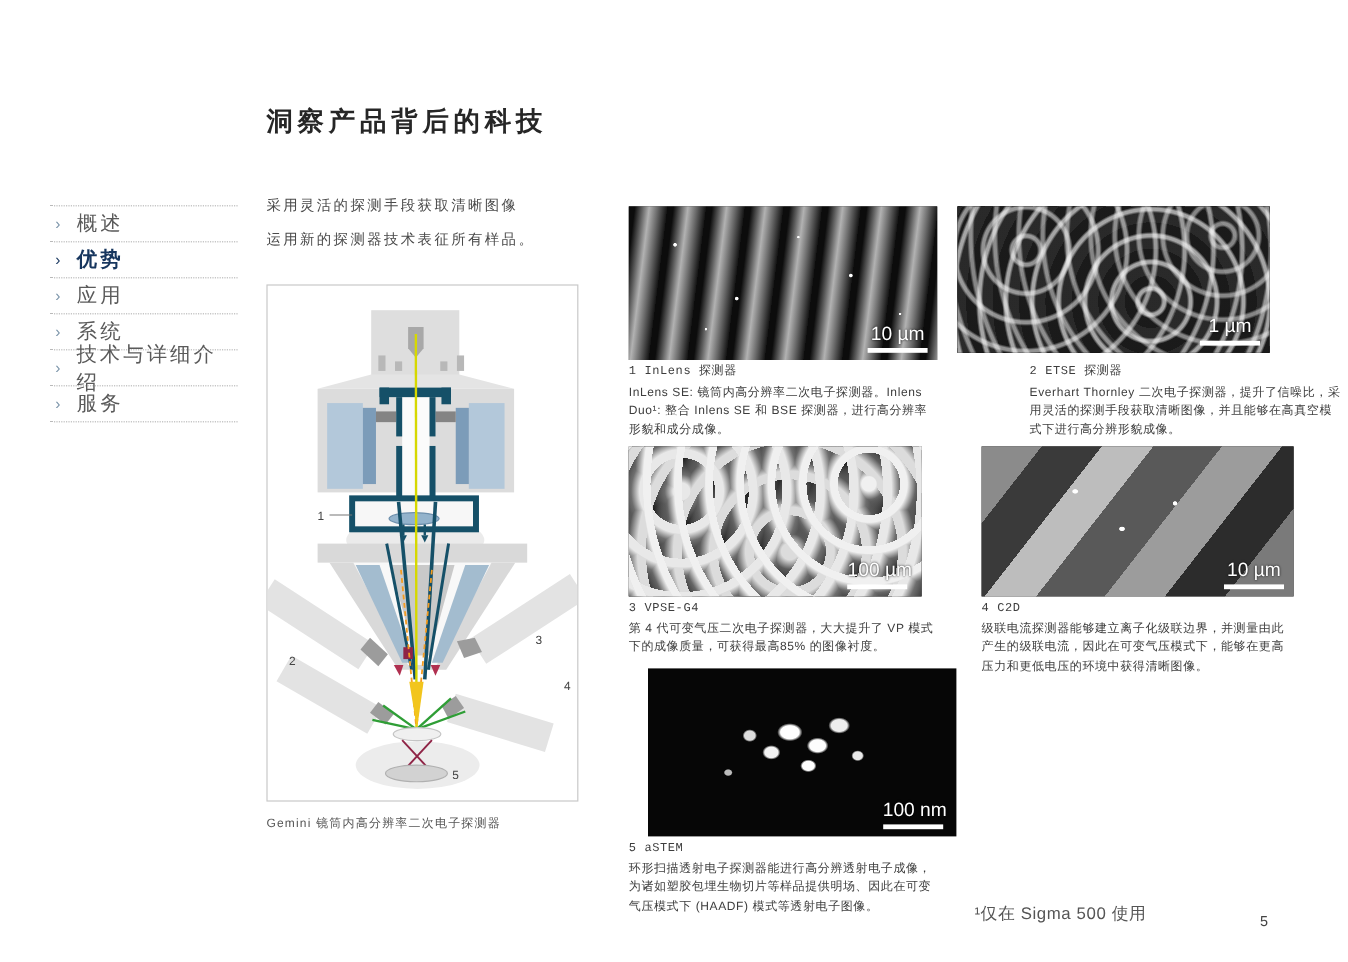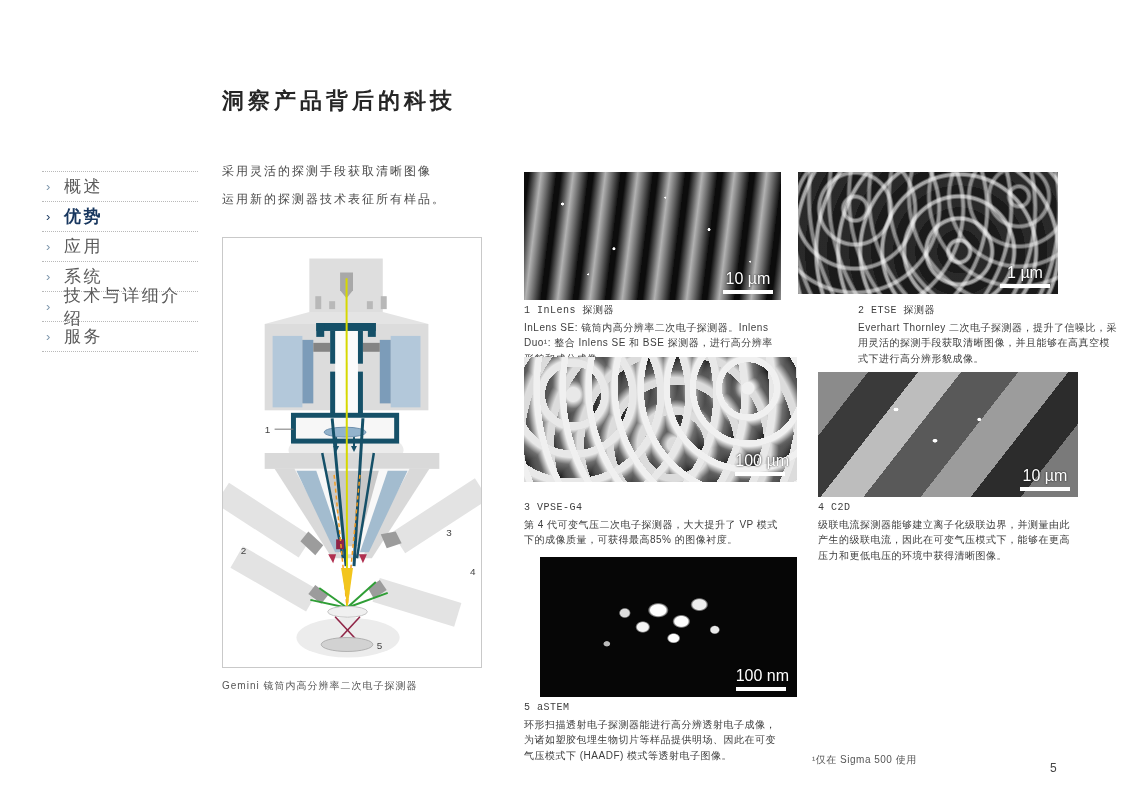--- a/index.html
+++ b/index.html
@@ -37,21 +37,21 @@
       repeating-linear-gradient(97deg, #0c0c0c 0 5px, #5d5d5d 11px, #b2b2b2 17px, #6a6a6a 24px, #141414 32px);
   }
   .fig2 { left:798px; top:172px; width:260px; height:122px;
     background-image:
       repeating-radial-gradient(circle at 22% 30%, #0a0a0a 0 9px, #8a8a8a 11px 13px, #0a0a0a 15px 24px),
       repeating-radial-gradient(circle at 62% 65%, #111 0 8px, #9a9a9a 10px 12px, transparent 14px 22px),
       repeating-radial-gradient(circle at 85% 20%, #000 0 7px, #777 9px 11px, transparent 13px 20px);
     background-blend-mode:screen;
     padding-left:28px;
   }
-  .fig3 { left:524px; top:357px; width:273px; height:125px;
+  .fig3 { left:524px; top:372px; width:244px; height:125px;
     background-image:
       repeating-radial-gradient(circle at 18% 30%, #e8e8e8 0 7px, #6e6e6e 14px, #1e1e1e 28px),
       repeating-radial-gradient(circle at 55% 70%, #dcdcdc 0 7px, #5a5a5a 15px, transparent 30px),
       repeating-radial-gradient(circle at 82% 25%, #f0f0f0 0 6px, #666 13px, transparent 26px);
     background-blend-mode:lighten;
   }
   .fig4 { left:818px; top:372px; width:260px; height:125px;
     background-image:
       radial-gradient(4px 3px at 30% 30%, #fff 0 50%, transparent 70%),
       radial-gradient(4px 3px at 45% 55%, #fff 0 50%, transparent 70%),
@@ -73,21 +73,21 @@
   .scalebar .bar { height:4px; background:#fff; margin-top:2px; width:50px; }
 
   .fig-cap { position:absolute; font-size:10px; line-height:15.5px; letter-spacing:0.5px; color:#3d3d3d; }
   .fig-cap .cap-title { margin-bottom:1px;font-family:Liberation Mono, monospace; }
   .cap1 { left:524px; top:303px; width:258px; }
   .cap2 { left:818px; top:303px; width:262px;margin-left:40px; }
   .cap3 { left:524px; top:500px; width:258px; }
   .cap4 { left:818px; top:500px; width:262px; }
   .cap5 { left:524px; top:700px; width:258px; }
 
-  .footnote { left:812px; top:753px; font-size:10px; letter-spacing:0.5px; color:#555; }
+  .footnote { left:812px; top:753px; font-size:14px; letter-spacing:0.5px; color:#555; }
   .pagenum { left:1050px; top:761px; font-size:12px; color:#444; }
 </style>
 </head>
 <body>
 
 <h1 class="abs page-title">洞察产品背后的科技</h1>
 
 <div class="abs intro">
   <p>采用灵活的探测手段获取清晰图像</p>
   <p>运用新的探测器技术表征所有样品。</p>

